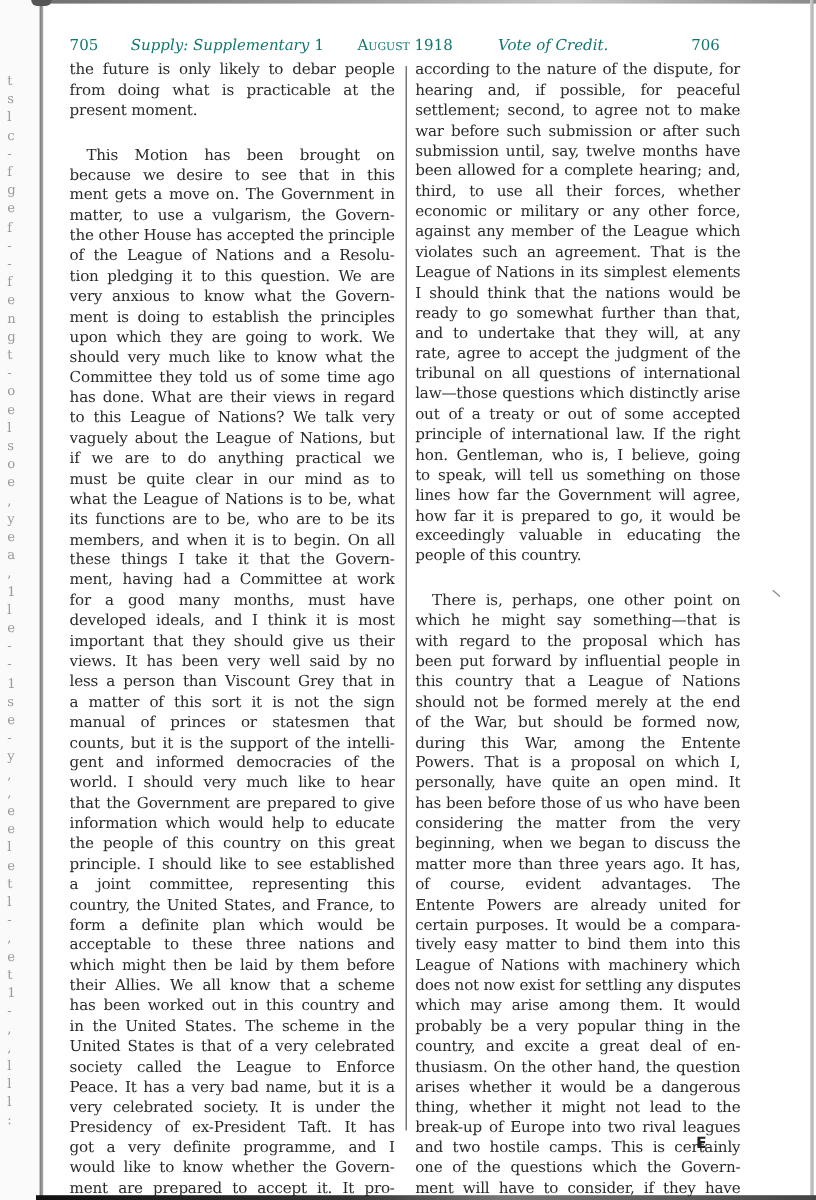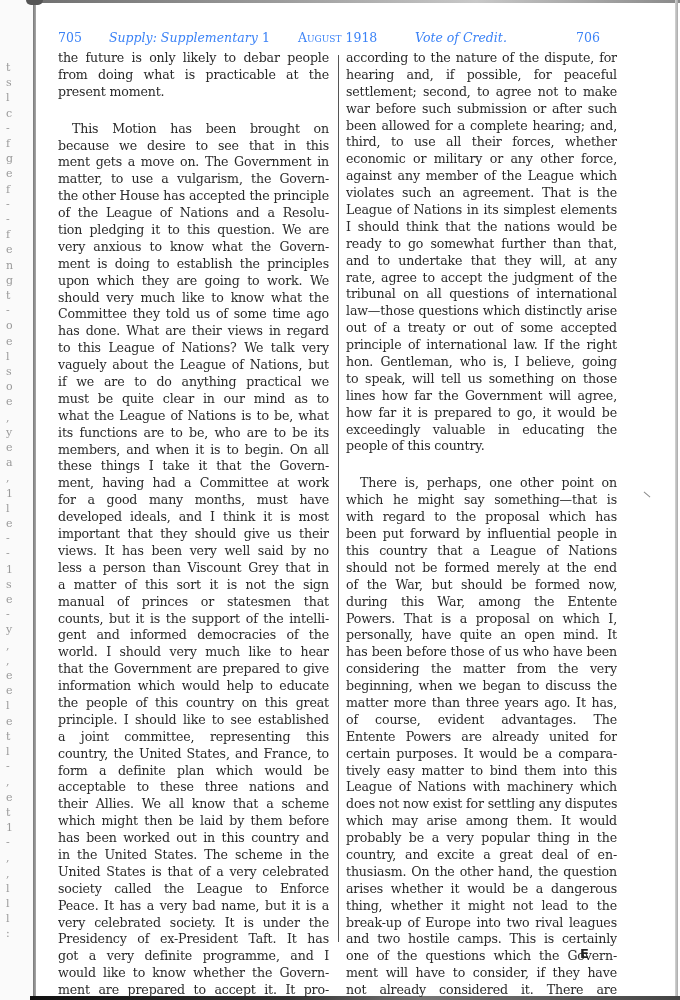--- a/index.html
+++ b/index.html
@@ -11,21 +11,21 @@
     }
     .scan-top { position: absolute; left: 0; top: 0; width: 680px; height: 3px; background: linear-gradient(90deg,#6a6a6a,#9a9a9a 40%,#c8c8c8 70%,#8a8a8a); }
     .scan-bottom { position: absolute; left: 30px; bottom: 0; width: 650px; height: 4px; background: linear-gradient(90deg,#111 0%,#333 40%,#777 60%,#444 100%); }
     .left-gutter { position: absolute; left: 0; top: 0; width: 33px; height: 1000px; background: #fafafa; }
     .binding-line { position: absolute; left: 33px; top: 0; width: 3px; height: 1000px; background: linear-gradient(90deg,#777,#aaa); }
     .binding-cap { position: absolute; left: 26px; top: 0; width: 17px; height: 5px; background: #555; border-radius: 0 0 6px 6px; }
     .right-edge { position: absolute; right: 2px; top: 0; width: 3px; height: 1000px; background: linear-gradient(90deg,#d4d4d4,#aaa); }
     .bleed { position: absolute; left: 6px; top: 0; width: 20px; font-size: 11px; color: #9a9a9a; line-height: 1; }
     .bleed span { position: absolute; left: 0; }
 
-    .header { position: absolute; top: 30px; left: 0; width: 680px; height: 16px; font-size: 12.5px; color: #3b82f6; }
+    .header { position: absolute; top: 30px; left: 0; width: 680px; height: 16px; font-size: 12.5px; color: #0f766e; }
     .header .h { position: absolute; top: 0; white-space: nowrap; }
     .h-page-left { left: 58px; }
     .h-left-title { left: 109px; font-style: italic; }
     .h-date { left: 262px; }
     .h-date .sc { font-variant: small-caps; margin-left: 24px; }
     .h-right-title { left: 415px; font-style: italic; }
     .h-page-right { left: 576px; }
 
     .column { position: absolute; top: 50px; }
     .col-left { left: 58px; width: 271px; }
@@ -158,41 +158,42 @@
     <div class="line">gent and informed democracies of the</div>
     <div class="line">world.  I should very much like to hear</div>
     <div class="line">that the Government are prepared to give</div>
     <div class="line">information which would help to educate</div>
     <div class="line">the people of this country on this great</div>
     <div class="line">principle.  I should like to see established</div>
     <div class="line">a joint committee, representing this</div>
     <div class="line">country, the United States, and France, to</div>
     <div class="line">form a definite plan which would be</div>
     <div class="line">acceptable to these three nations and</div>
+    <div class="line">which might then be laid by them before</div>
     <div class="line">their Allies.  We all know that a scheme</div>
-    <div class="line">which might then be laid by them before</div>
     <div class="line">has been worked out in this country and</div>
     <div class="line">in the United States.  The scheme in the</div>
     <div class="line">United States is that of a very celebrated</div>
     <div class="line">society called the League to Enforce</div>
     <div class="line">Peace.  It has a very bad name, but it is a</div>
     <div class="line">very celebrated society.  It is under the</div>
     <div class="line">Presidency of ex-President Taft.  It has</div>
     <div class="line">got a very definite programme, and I</div>
     <div class="line">would like to know whether the Govern-</div>
     <div class="line">ment are prepared to accept it.  It pro-</div>
     <div class="line">poses that the United States should join</div>
     <div class="line">with other nations and bind themselves on</div>
   </div>
 <div class="col-rule"></div>
 <div class="column col-right" id="col-right">
     <div class="line">according to the nature of the dispute, for</div>
     <div class="line">hearing and, if possible, for peaceful</div>
     <div class="line">settlement; second, to agree not to make</div>
     <div class="line">war before such submission or after such</div>
+    <div class="line">submission until, say, twelve months have</div>
     <div class="line">been allowed for a complete hearing; and,</div>
     <div class="line">third, to use all their forces, whether</div>
     <div class="line">economic or military or any other force,</div>
     <div class="line">against any member of the League which</div>
     <div class="line">violates such an agreement.  That is the</div>
     <div class="line">League of Nations in its simplest elements</div>
     <div class="line">I should think that the nations would be</div>
     <div class="line">ready to go somewhat further than that,</div>
     <div class="line">and to undertake that they will, at any</div>
     <div class="line">rate, agree to accept the judgment of the</div>

